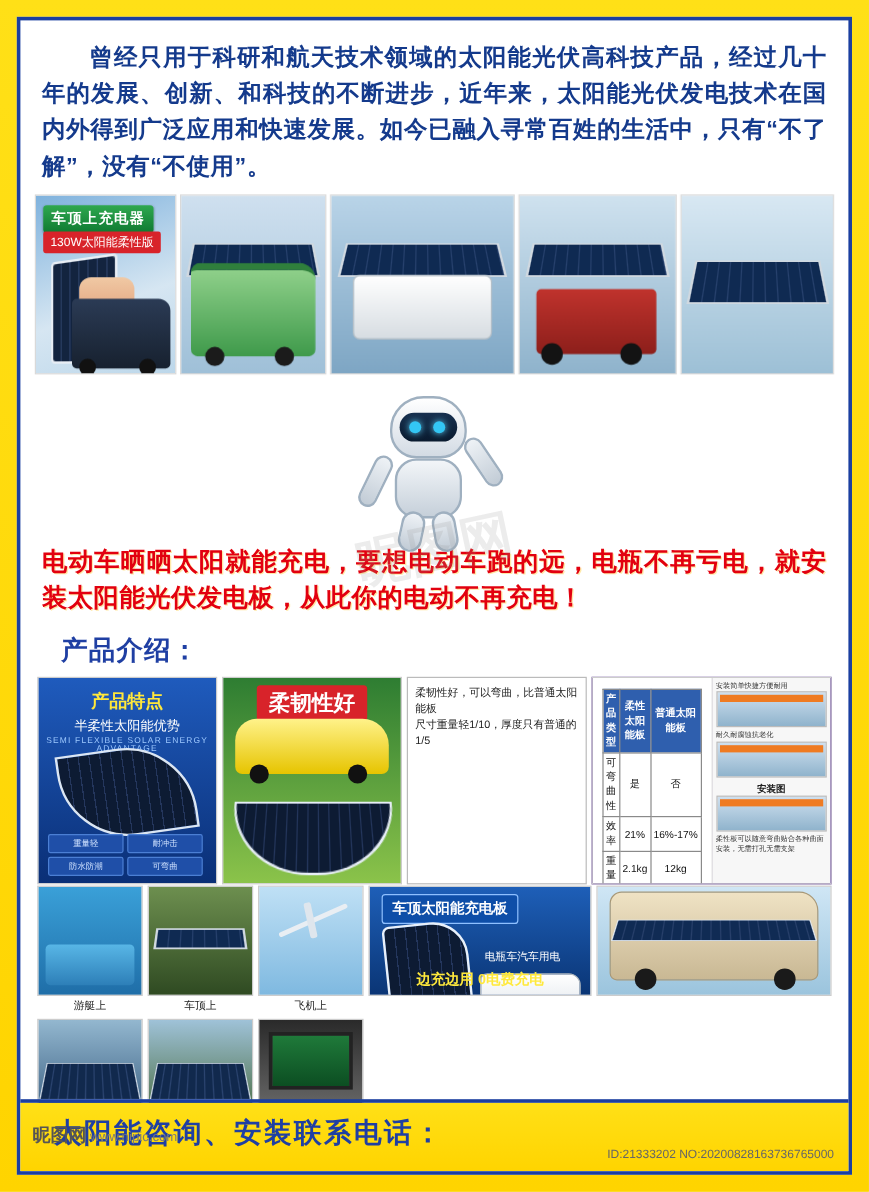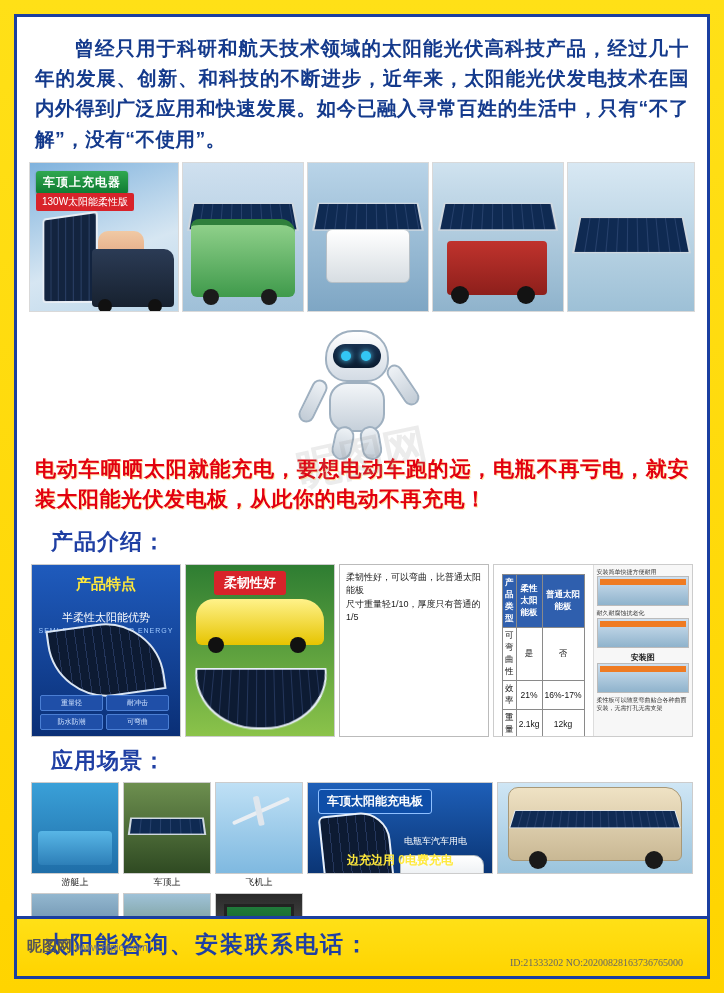--- a/index.html
+++ b/index.html
@@ -38,21 +38,21 @@
   .intro .indent { display:inline-block; width:2em; }
 
   
   .strip {
     display:flex;
     gap:3px;
     padding:0 12px;
     height:150px;
   }
   .ph { position:relative; overflow:hidden; border:1px solid #d9d9d9; }
-  .ph.p1 { width:150px; background:linear-gradient(160deg,#7fb2dd,#d6e6f2 60%,#bcd7ea); }
+  .ph.p1 { width:118px; background:linear-gradient(160deg,#7fb2dd,#d6e6f2 60%,#bcd7ea); }
   .ph.p2 { width:122px; background:linear-gradient(#cfe0ef,#9fc0d8); }
   .ph.p3 { flex:1; background:linear-gradient(#b9d4e8,#7ea6c4); }
   .ph.p4 { width:132px; background:linear-gradient(#cfe2ef,#8fb3cc); }
   .ph.p5 { width:128px; background:linear-gradient(#d8e8f3,#9dc0d6); }
 
   .tag-green {
     position:absolute; left:6px; top:8px;
     background:linear-gradient(#2fa84f,#0f7a32);
     color:#fff; font-size:12px; font-weight:bold;
     padding:3px 7px; border-radius:3px;
@@ -192,40 +192,40 @@
   .prod-row {
     display:flex; gap:4px; padding:1px 14px; height:175px;
   }
   .pbox { position:relative; overflow:hidden; border:1px solid #ccc; }
   .pbox.b1 { width:150px; background:linear-gradient(#1f5bbd,#0a2f76); }
   .pbox.b2 { width:150px; background:linear-gradient(#2e7d32,#8bc34a); }
   .pbox.b3 { width:150px; background:#ffffff; border:1px solid #bbb; }
   .pbox.b4 { flex:1; background:#4c1d95; }
 
   .b1 .t1 { color:#ffe83a; font-weight:bold; font-size:15px; text-align:center; margin-top:10px;}
-  .b1 .t2 { color:#fff; font-size:11px; text-align:center; margin-top:16px;}
+  .b1 .t2 { color:#fff; font-size:11px; text-align:center; margin-top:3px;}
   .b1 .t3 { color:#9dc8ff; font-size:7px; text-align:center; letter-spacing:1px; margin-top:2px;}
   .b1 .curve {
     position:absolute; left:18px; top:58px; width:112px; height:74px;
     background:repeating-linear-gradient(90deg,#0d1b33 0 8px,#24365c 8px 9px);
     border-radius:0 60px 0 60px;
     transform:rotate(-8deg);
     border:2px solid #dbe6f3;
   }
   .b1 .chips { position:absolute; left:8px; bottom:6px; right:8px; display:flex; flex-wrap:wrap; gap:3px; }
   .b1 .chip {
     background:#1f4fa8; color:#cfe2ff; font-size:7px;
     padding:2px 4px; border-radius:2px; border:1px solid #4b7fd4;
     flex:0 0 calc(50% - 3px); text-align:center;
   }
 
   .b2 .hdr {
     position:absolute; left:28px; top:6px;
     background:#d8232a; color:#fff; font-weight:bold;
-    font-size:13px; padding:3px 10px; border-radius:3px;font-family:Liberation Mono, monospace;
+    font-size:18px; padding:3px 10px; border-radius:3px;font-family:Liberation Mono, monospace;
   }
   .b2 .car {
     position:absolute; left:10px; top:34px; width:128px; height:46px;
     background:linear-gradient(#fff28a,#e6c400);
     border-radius:18px 22px 6px 6px;
   }
   .b2 .car:after{
     content:""; position:absolute; left:12px; bottom:-8px; width:16px;height:16px;
     border-radius:50%; background:#111; box-shadow:82px 0 0 #111;
   }
@@ -351,22 +351,22 @@
   .bottom .bt {
     color:#1f3fa3; font-weight:bold; font-size:23px;
     padding:10px 0 0 28px; letter-spacing:2px;
   }
   .watermark {
     position:absolute; left:10px; bottom:20px;
     font-size:11px; color:#7a7a7a;
   }
   .watermark .big { font-size:15px; color:#555; font-weight:bold; }
   .idline {
-    position:absolute; right:24px; bottom:8px;
-    font-size:10px; color:#666;font-family:Liberation Serif, serif;
+    position:absolute; right:12px; bottom:8px;
+    font-size:10px; color:#666;
   }
   .wm-center {
     position:absolute; left:50%; top:46%; transform:translate(-50%,-50%) rotate(-12deg);
     font-size:44px; color:rgba(150,150,150,.18); font-weight:bold;
     pointer-events:none; white-space:nowrap;
   }
 </style>
 </head>
 <body>
 
@@ -496,21 +496,20 @@
             </div>
           <div class="inst">安装图</div>
           <div class="mini">
               <span class="bar"></span>
             </div>
           <div class="note">柔性板可以随意弯曲贴合各种曲面安装，无需打孔无需支架</div>
         </div>
       </div>
     </div>
 
-    <div class="sec-title">应用场景：</div>
 
     <div class="scene-wrap">
       <div class="scene-top">
         <div class="sc s1">
             <div class="pool"></div>
           </div>
         <div class="sc s2">
             <div class="roof-panel" style="top:34%;height:26px;"></div>
           </div>
         <div class="sc s3">

